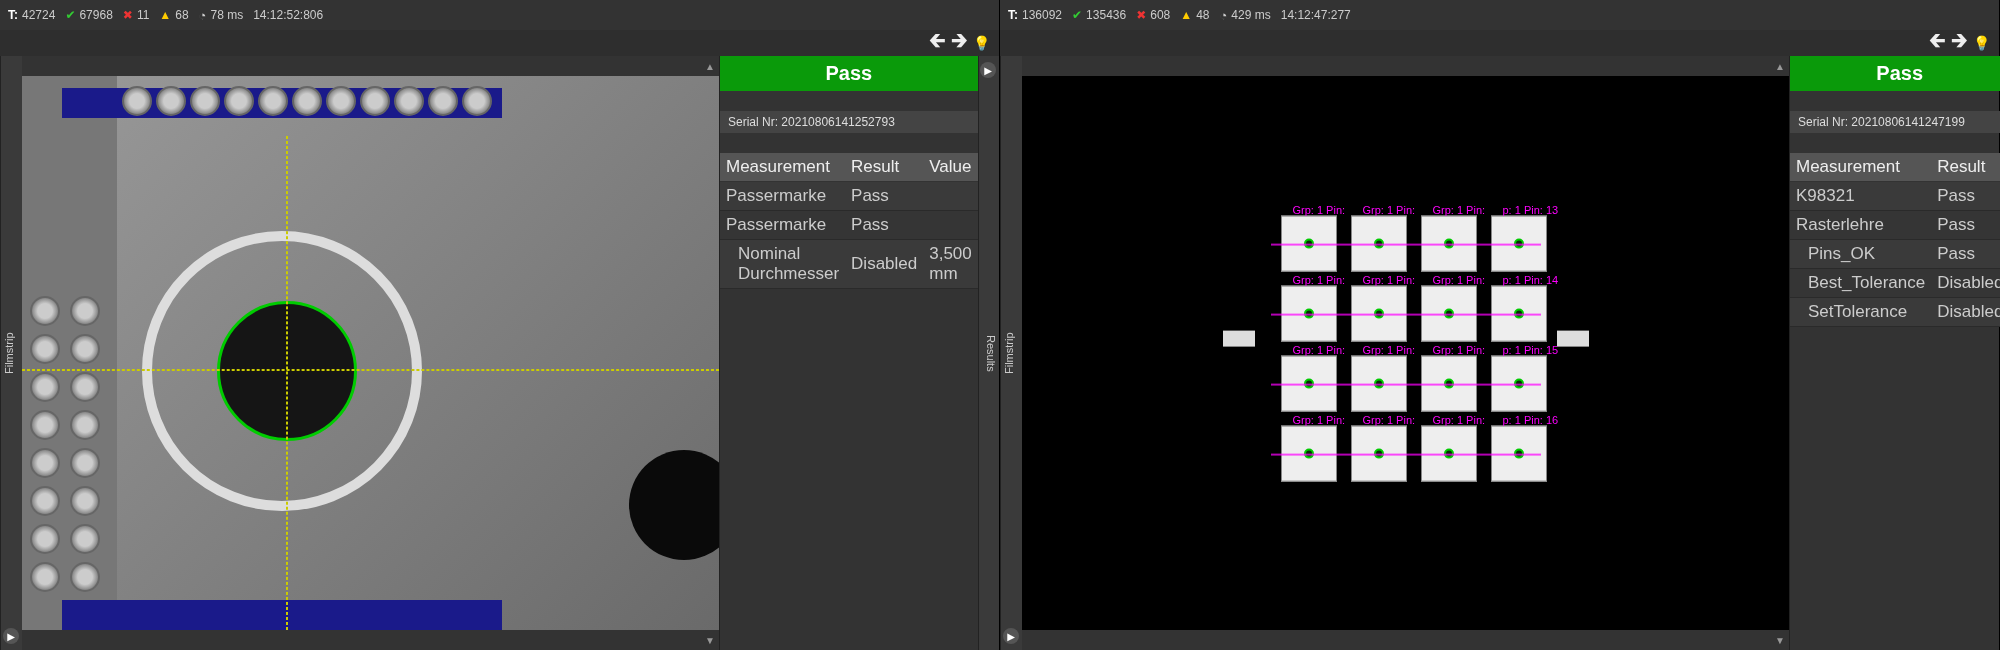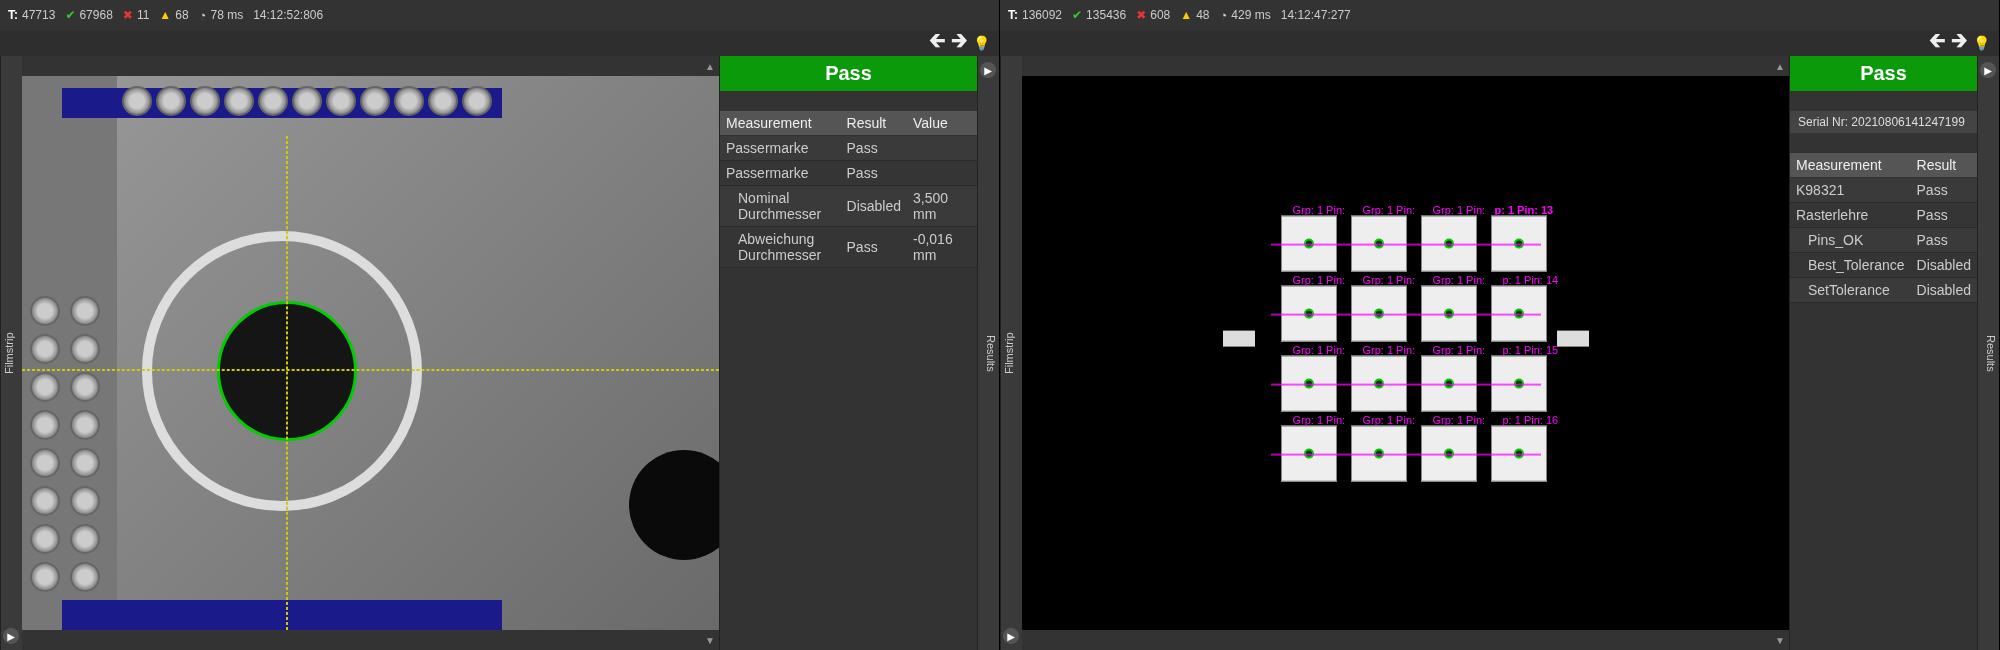--- a/index.html
+++ b/index.html
@@ -24,21 +24,21 @@
   .viewer { flex: 1; display:flex; flex-direction:column; min-width:0; }
   .viewer-toolbar { height: 20px; background:#333; display:flex; justify-content:flex-end; padding-right:4px; align-items:center;}
   .viewer-canvas { flex:1; background:#000; position:relative; overflow:hidden; }
   .results-wrap { width: 280px; display:flex; background:#333; border-left:1px solid #222;}
   .results-wrap.wide { width: 210px; }
   .results { flex:1; display:flex; flex-direction:column;gap:20px; }
   .results-tab { width: 22px; background:#3a3a3a; writing-mode: vertical-rl; text-align:center; font-size:11px; padding:8px 2px; color:#ccc; border-left:1px solid #222; position:relative;}
   .results-tab .expand { position: absolute; top: 6px; right: 3px; background:#555; border-radius:8px; width:16px; height:16px; display:flex; align-items:center; justify-content:center; color:#fff; font-size:10px; cursor:pointer;}
   .pass-banner { background:#0a9a0a; color:#fff; text-align:center; font-size:20px; font-weight:bold; padding:6px 0; }
   .serial { background:#444; color:#ddd; padding:4px 8px; font-size:12px; }
-  .mtable { width:100%; border-collapse: collapse; font-size:14px; }
+  .mtable { width:100%; border-collapse: collapse; font-size:17px; }
   .mtable th { background:#555; color:#eee; text-align:left; padding:4px 6px; font-weight:normal; border-bottom:1px solid #333;}
   .mtable td { padding:4px 6px; border-bottom:1px solid #2a2a2a; background:#3a3a3a; }
   .mtable tr:nth-child(even) td { background:#353535; }
   .mtable td.indent { padding-left: 18px; }
   .scroll-tri { color:#999; font-size:10px; }
   
   .pcb { position:absolute; inset:0; }
   .pcb .bluebar { position:absolute; left:40px; width:440px; height:30px; background:#1a1a8a; }
   .pcb .bb1 { top:12px; } .pcb .bb2 { bottom:0; }
   .pcb .board { position:absolute; left:0; top:0; right:0; bottom:0; background: linear-gradient(135deg,#9a9a9a,#6a6a6a); }
@@ -60,21 +60,21 @@
   .chip .lead { position:absolute; width:32px; height:16px; background:#ddd; }
   .chip .gridline { position:absolute; background:transparent; border:1px solid #f0f; opacity:0.7;}
 </style>
 </head>
 <body>
 
 <div class="pane pane1">
   <div class="topbar">
     <div class="stat">
         <b>T:</b> 
-        <span>47713</span>
+        <span>42724</span>
       </div>
     <div class="stat">
         <span class="check">✔</span> 
         <span>67968</span>
       </div>
     <div class="stat">
         <span class="cross">✖</span> 
         <span>11</span>
       </div>
     <div class="stat">
@@ -145,20 +145,21 @@
             <div class="cross2"></div>
         </div>
       </div>
       <div class="viewer-toolbar">
           <span class="scroll-tri">▼</span>
         </div>
     </div>
     <div class="results-wrap">
       <div class="results">
         <div class="pass-banner">Pass</div>
+        <div class="serial"><span>Serial Nr:</span> <span>20210806141252793</span></div>
         <table class="mtable">
           <thead>
               <tr>
             <th>Measurement</th>
             <th style="width:62px">Result</th>
             <th style="width:70px">Value</th>
           </tr>
             </thead>
           <tbody id="tbody0">
               <tr>
@@ -168,25 +169,20 @@
               </tr>
               <tr>
                 <td>Passermarke</td>
                 <td>Pass</td>
                 <td></td>
               </tr>
               <tr>
                 <td class="indent">Nominal Durchmesser</td>
                 <td>Disabled</td>
                 <td>3,500 mm</td>
-              </tr>
-              <tr>
-                <td class="indent">Abweichung Durchmesser</td>
-                <td>Pass</td>
-                <td>-0,016 mm</td>
               </tr>
             </tbody>
         </table>
       </div>
       <div class="results-tab">
         <div class="expand">▶</div>
         <span>Results</span>
       </div>
     </div>
   </div>
@@ -238,21 +234,21 @@
             <div class="mark" style="left: 53px; top: 53px;"></div>
             <div class="label" style="left: 42px; top: 18px;">Grp: 1 Pin:</div>
             <div class="pad" style="left: 100px; top: 30px;"></div>
             <div class="mark" style="left: 123px; top: 53px;"></div>
             <div class="label" style="left: 112px; top: 18px;">Grp: 1 Pin:</div>
             <div class="pad" style="left: 170px; top: 30px;"></div>
             <div class="mark" style="left: 193px; top: 53px;"></div>
             <div class="label" style="left: 182px; top: 18px;">Grp: 1 Pin:</div>
             <div class="pad" style="left: 240px; top: 30px;"></div>
             <div class="mark" style="left: 263px; top: 53px;"></div>
-            <div class="label" style="left: 244px; top: 18px; font-weight: bold;">p: 1 Pin: 13</div>
+            <div class="label" style="left: 252px; top: 18px;">p: 1 Pin: 13</div>
             <div class="gridline" style="left: 20px; right: 20px; top: 58px; height: 0px;"></div>
             <div class="pad" style="left: 30px; top: 100px;"></div>
             <div class="mark" style="left: 53px; top: 123px;"></div>
             <div class="label" style="left: 42px; top: 88px;">Grp: 1 Pin:</div>
             <div class="pad" style="left: 100px; top: 100px;"></div>
             <div class="mark" style="left: 123px; top: 123px;"></div>
             <div class="label" style="left: 112px; top: 88px;">Grp: 1 Pin:</div>
             <div class="pad" style="left: 170px; top: 100px;"></div>
             <div class="mark" style="left: 193px; top: 123px;"></div>
             <div class="label" style="left: 182px; top: 88px;">Grp: 1 Pin:</div>

